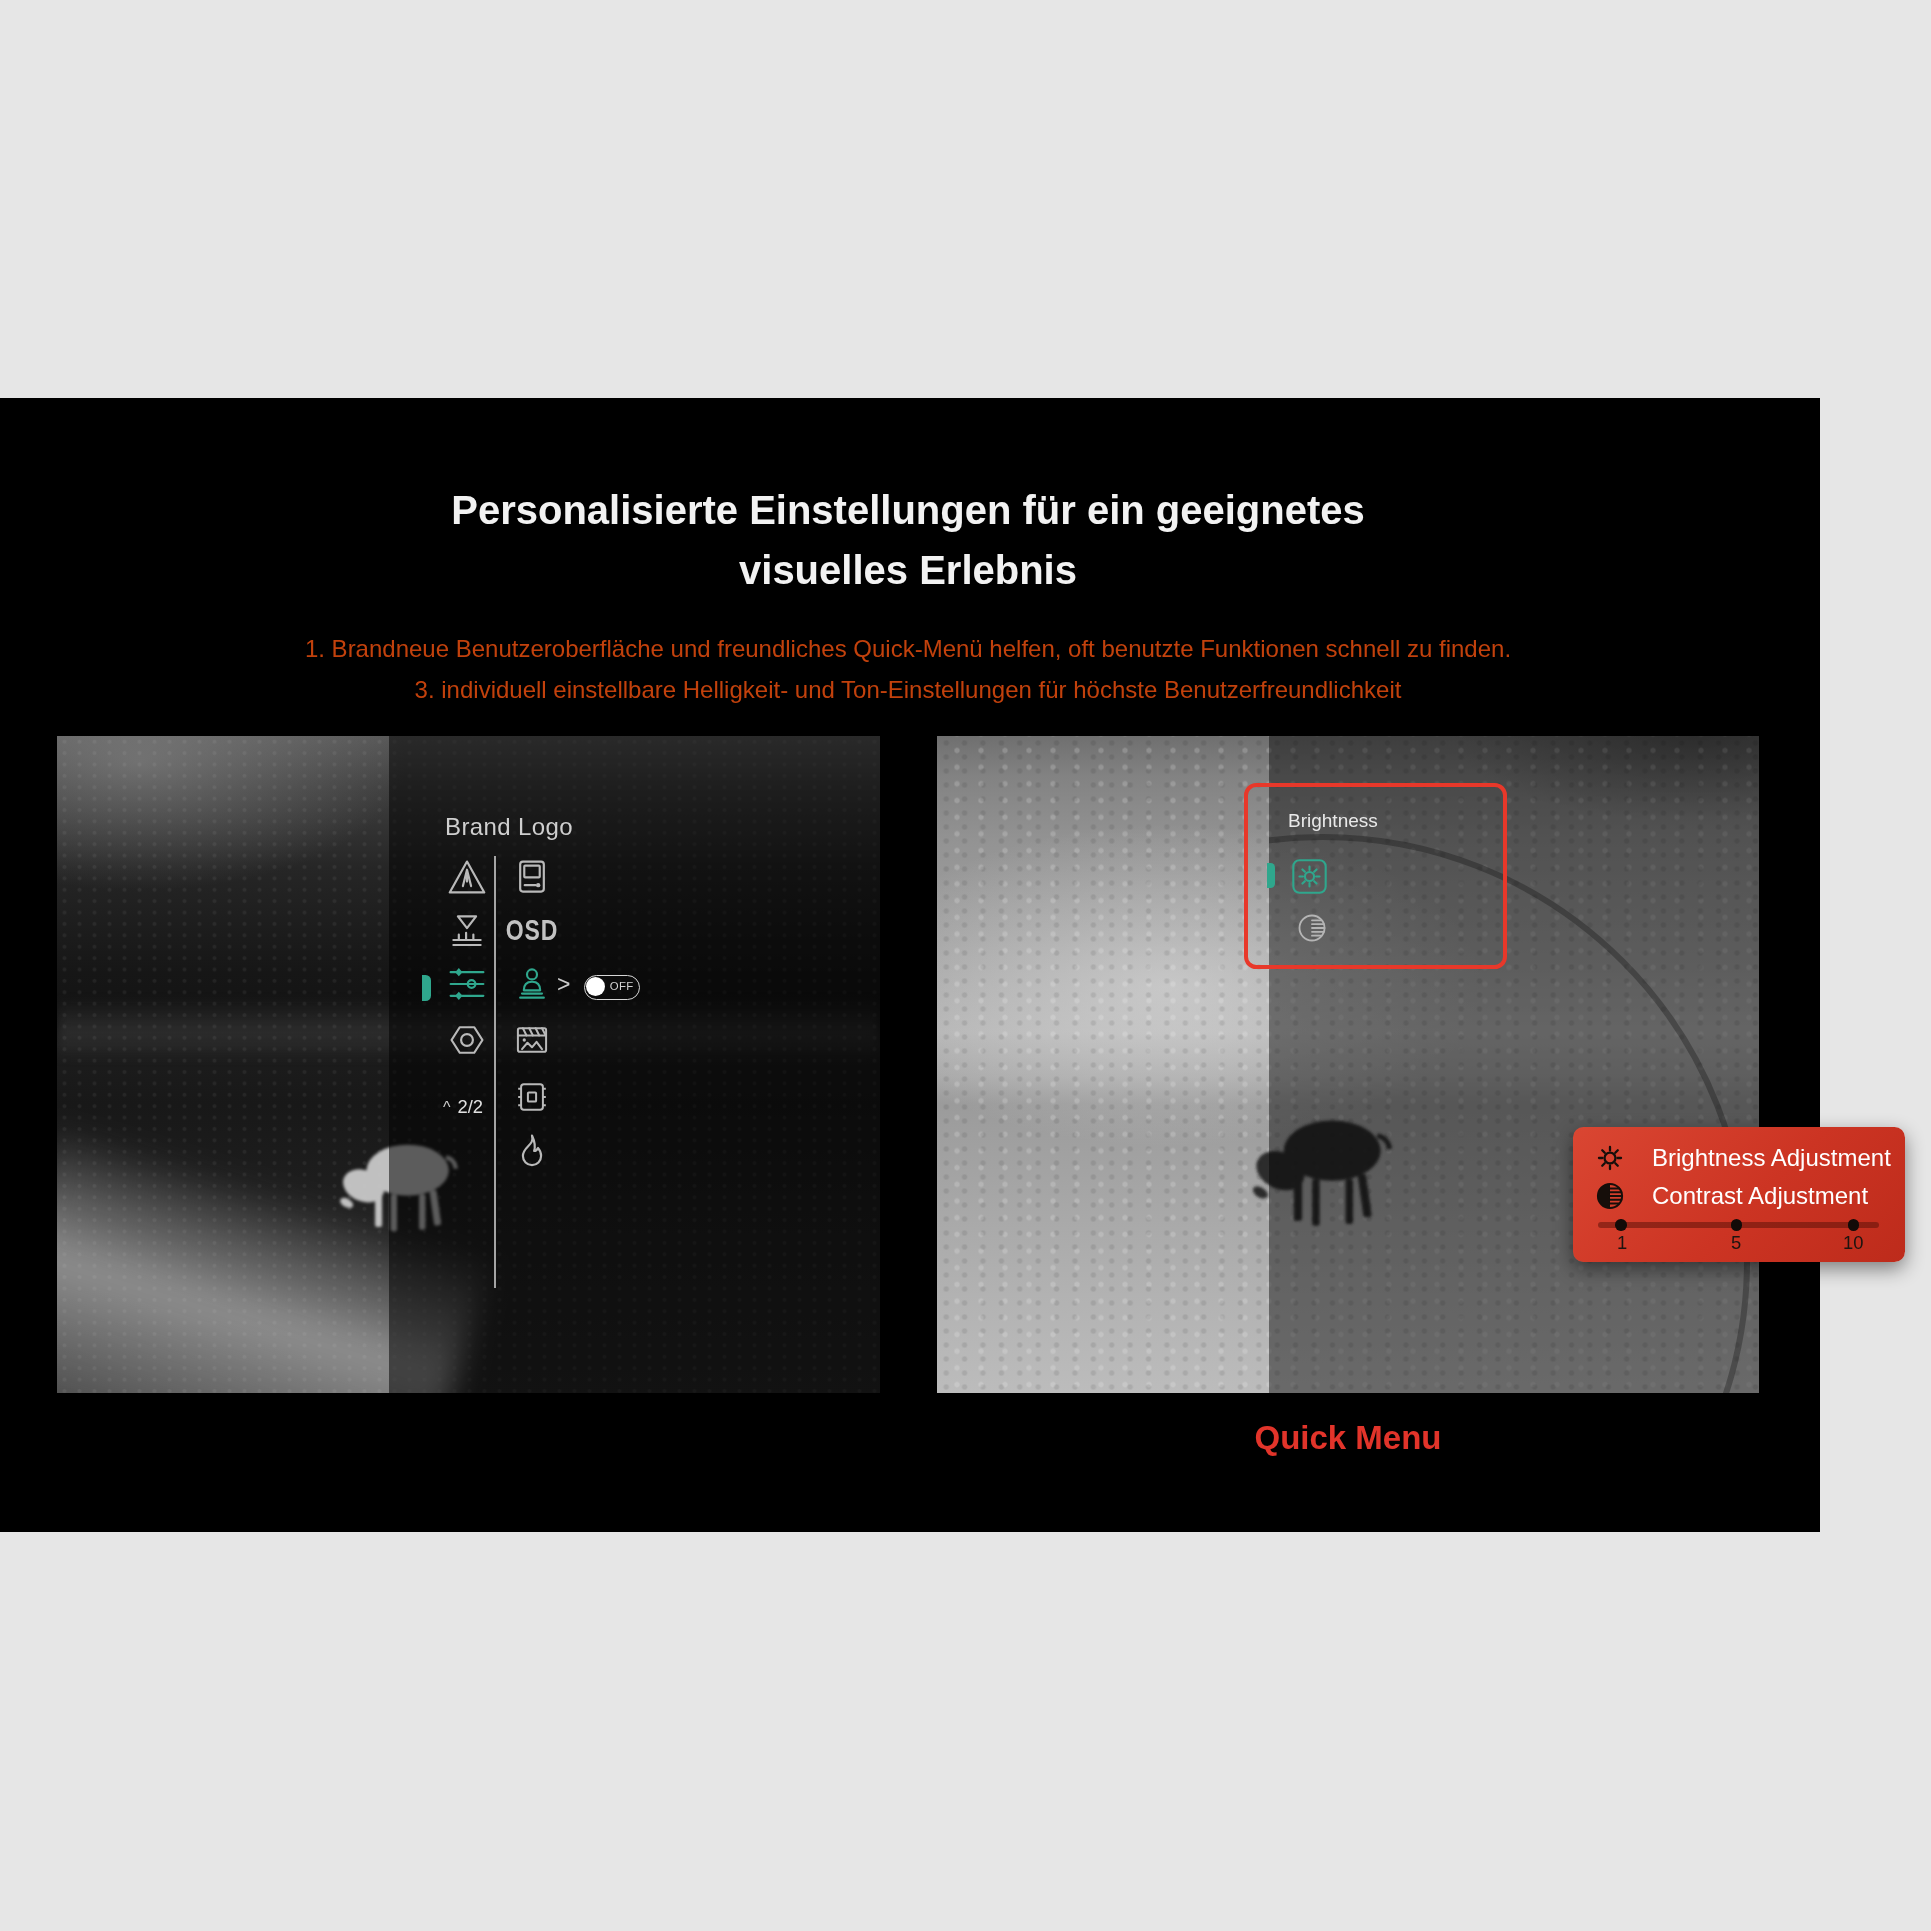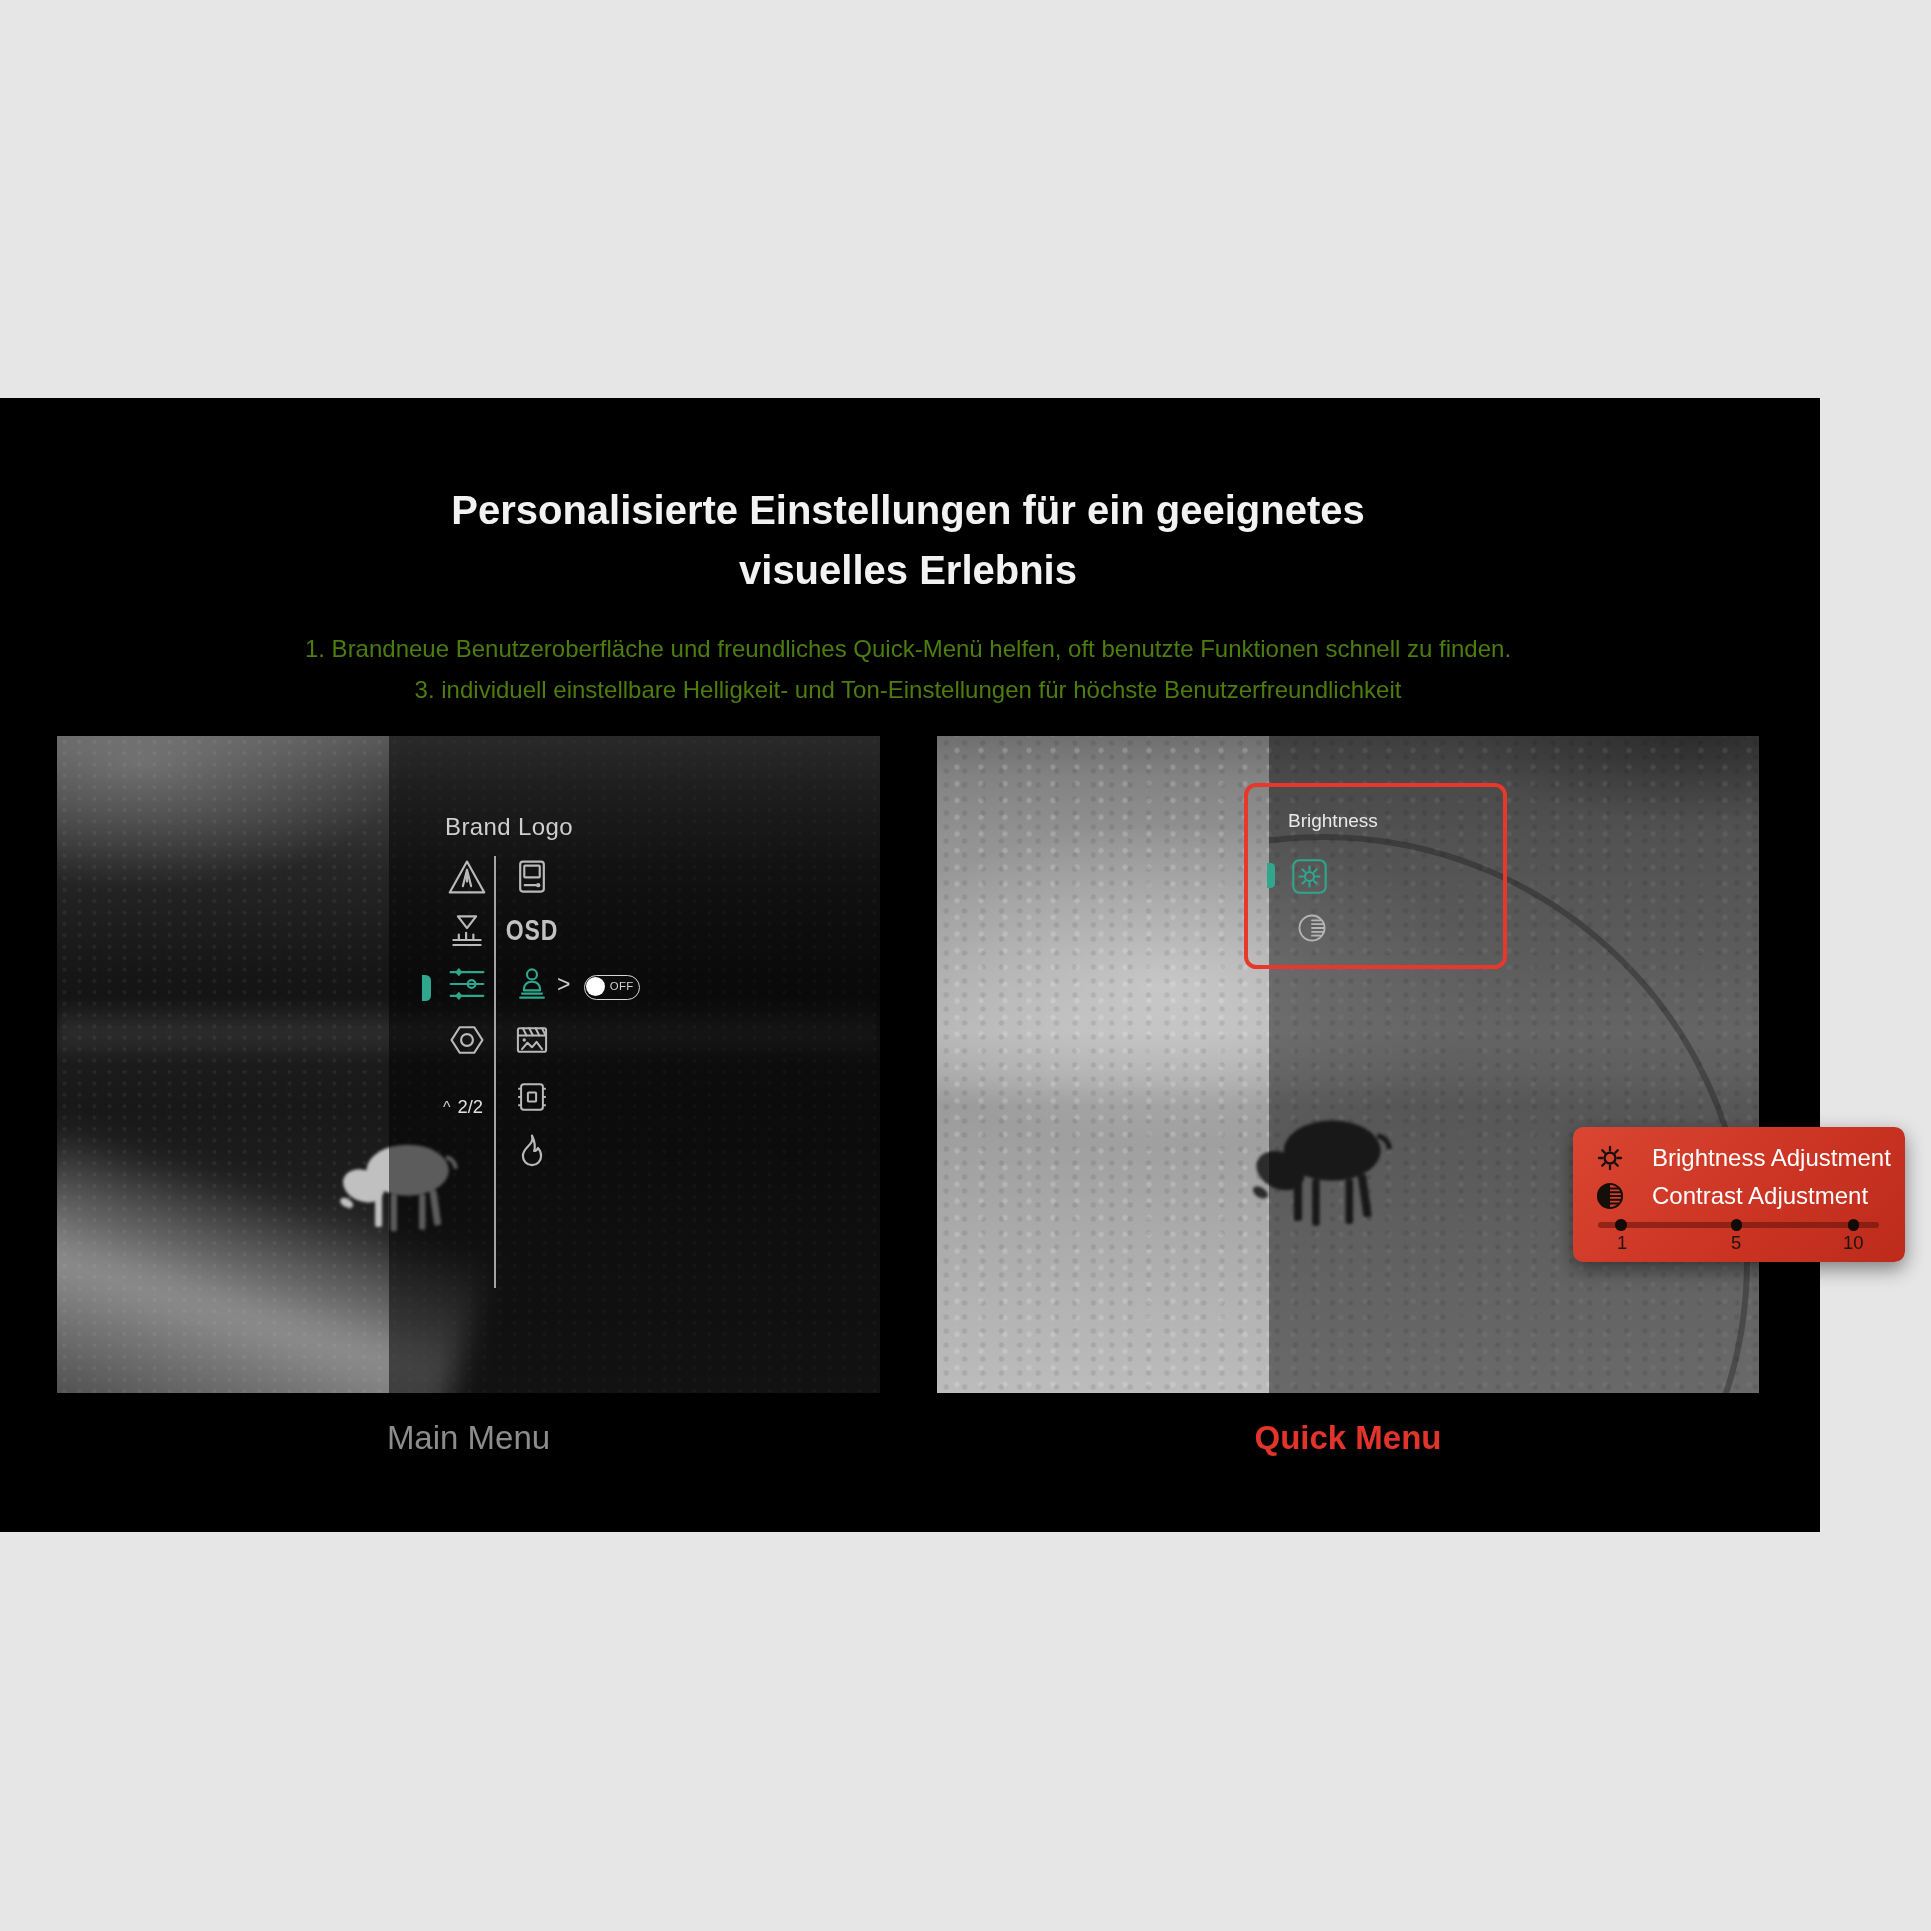--- a/index.html
+++ b/index.html
@@ -4,21 +4,21 @@
 <style>
   html,body{margin:0;padding:0;background:#e6e6e6;}
   .page{position:relative;width:1931px;height:1931px;background:#e6e6e6;overflow:hidden;
         font-family:"Liberation Sans",sans-serif;}
   .band{position:absolute;left:0;top:398px;width:1820px;height:1134px;background:#000;}
   .content{position:absolute;left:57px;top:0;width:1702px;height:1134px;}
 
   .title{position:absolute;left:0;top:82px;width:100%;text-align:center;
          color:#f2f2f2;font-size:40px;font-weight:bold;line-height:60px;}
   .bullets{position:absolute;left:0;top:230px;width:100%;text-align:center;
-         color:#4d7c0f;font-size:24px;line-height:41px;font-weight:400;}
+         color:#c2410c;font-size:24px;line-height:41px;font-weight:400;}
 
   .figure{position:absolute;top:338px;height:657px;overflow:hidden;background:#111;}
   .figure.left{left:0;width:823px;}
   .figure.right{left:880px;width:822px;}
 
   
   .scene-dark{position:absolute;inset:0;
     background:
       radial-gradient(50% 30% at 10% 4%, rgba(150,150,150,.5), transparent 65%),
       linear-gradient(180deg,#585858 0%,#3f3f3f 8%,#262626 20%,#161616 36%,#131313 44%,
@@ -268,21 +268,20 @@
           </svg>
         </div>
         <div class="contrast-circ">
           <svg width="30" height="30" viewBox="0 0 36 36" fill="none" stroke="#b5b5b5" stroke-width="2.2" stroke-linecap="round">
             <circle cx="18" cy="18" r="15"></circle>
             <path d="M18 8.8 H29.5 M18 13.4 H32.3 M18 18 H33 M18 22.6 H32.3 M18 27.2 H29.5"></path>
           </svg>
         </div>
       </div>
 
-      <div class="caption main">Main Menu</div>
       <div class="caption quick">Quick Menu</div>
     </div>
 
     <div class="tooltip" style="left:1573px;top:729px;">
       <div class="tt-row tt-row1">
         <span class="tt-icon">
           <svg width="30" height="30" viewBox="0 0 34 34" fill="none" stroke="#160e0a" stroke-width="2.6" stroke-linecap="round">
             <circle cx="17" cy="17" r="6.2"></circle>
             <path d="M17 4.5 V8.5 M17 25.5 V29.5 M4.5 17 H8.5 M25.5 17 H29.5
                      M8.2 8.2 L11 11 M23 23 L25.8 25.8 M25.8 8.2 L23 11 M11 23 L8.2 25.8"></path>

